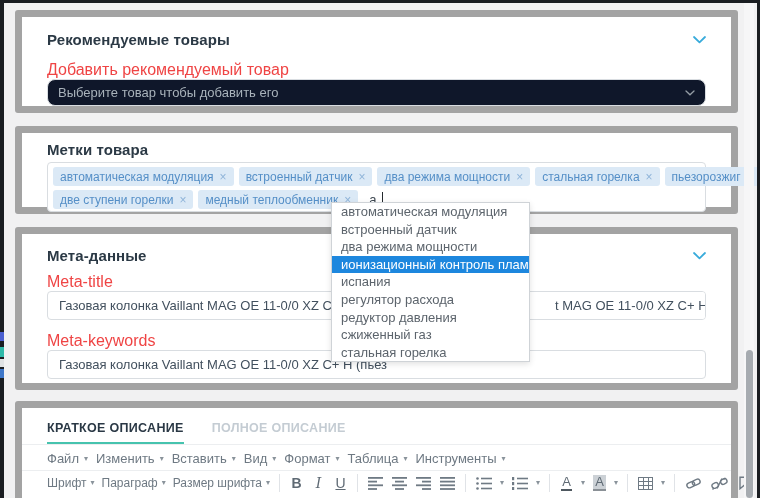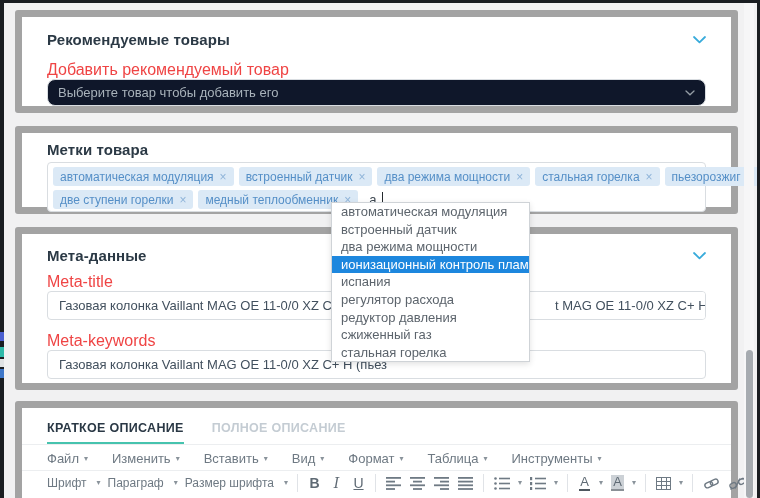--- a/index.html
+++ b/index.html
@@ -50,26 +50,26 @@
   .dropdown{position:absolute;left:331px;top:202px;width:197px;background:#fff;border:1px solid #cfd3d7;
             box-shadow:0 2px 6px rgba(0,0,0,.12);z-index:20;}
   .dd-item{height:17.6px;line-height:17.6px;font-size:13px;color:#5c646c;padding:0 9px;white-space:nowrap;overflow:hidden;}
   .dd-item.selected{background:#1d87de;color:#fff;}
   
   .tabs{position:absolute;left:25px;top:13px;display:flex;gap:28px;}
   .tab{font-size:12.5px;font-weight:bold;letter-spacing:.3px;padding-bottom:7px;}
   .tab.active{color:#2a3845;border-bottom:2px solid #46c3ae;}
   .tab.inactive{color:#c4ccd3;}
   .tabline{position:absolute;left:0;right:0;top:36px;height:1px;background:#eceef0;}
-  .menubar{position:absolute;left:25px;top:40px;height:21px;display:flex;align-items:center;gap:24px;font-size:13px;color:#6e7983;}
+  .menubar{position:absolute;left:25px;top:40px;height:21px;display:flex;align-items:center;gap:8px;font-size:13px;color:#6e7983;}
   .menu-item{display:inline-flex;align-items:center;gap:5px;}
   .caret{font-size:8px;color:#8a939b;font-style:normal;font-weight:normal;line-height:1;}
   .mline{position:absolute;left:0;right:0;top:62px;height:1px;background:#eceef0;}
   .toolbar{position:absolute;left:25px;top:63px;height:24px;display:flex;align-items:center;gap:7px;}
-  .tb-select{display:inline-flex;align-items:center;gap:10px;font-size:12px;color:#6e7983;white-space:nowrap;}
+  .tb-select{display:inline-flex;align-items:center;gap:4px;font-size:12px;color:#6e7983;white-space:nowrap;}
   .sep{width:1px;height:18px;background:#e0e3e7;margin:0 2px;}
   .tbtn{display:inline-flex;align-items:center;justify-content:center;min-width:15px;height:20px;color:#5f6a74;
         background:none;border:none;padding:0 1px;font-size:14px;line-height:1;}
   .bold{font-weight:bold;}
   .italic{font-style:italic;font-family:"DejaVu Serif","Liberation Serif",serif;}
   .underline{text-decoration:underline;}
   .fcl{font-size:13px;font-weight:normal;border-bottom:2px solid #4e575f;padding:0 1px;line-height:1.1;}
   .bcl{font-size:13px;background:#ccd1d6;border-bottom:2px solid #8a9096;padding:0 2px;line-height:1.1;}
   .row2{position:absolute;left:25px;top:87px;display:flex;gap:12px;align-items:center;color:#6f7a84;}
   .codebtn{font-size:13px;font-weight:bold;color:#6f7a84;letter-spacing:1px;background:none;border:none;padding:0;}

